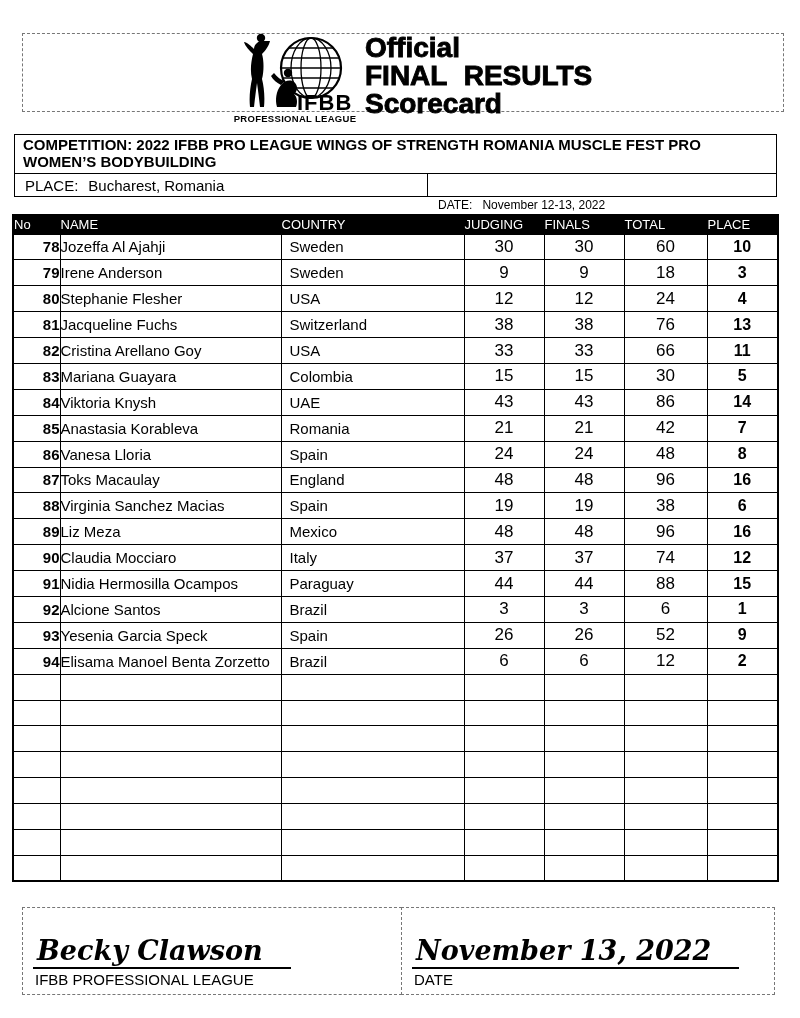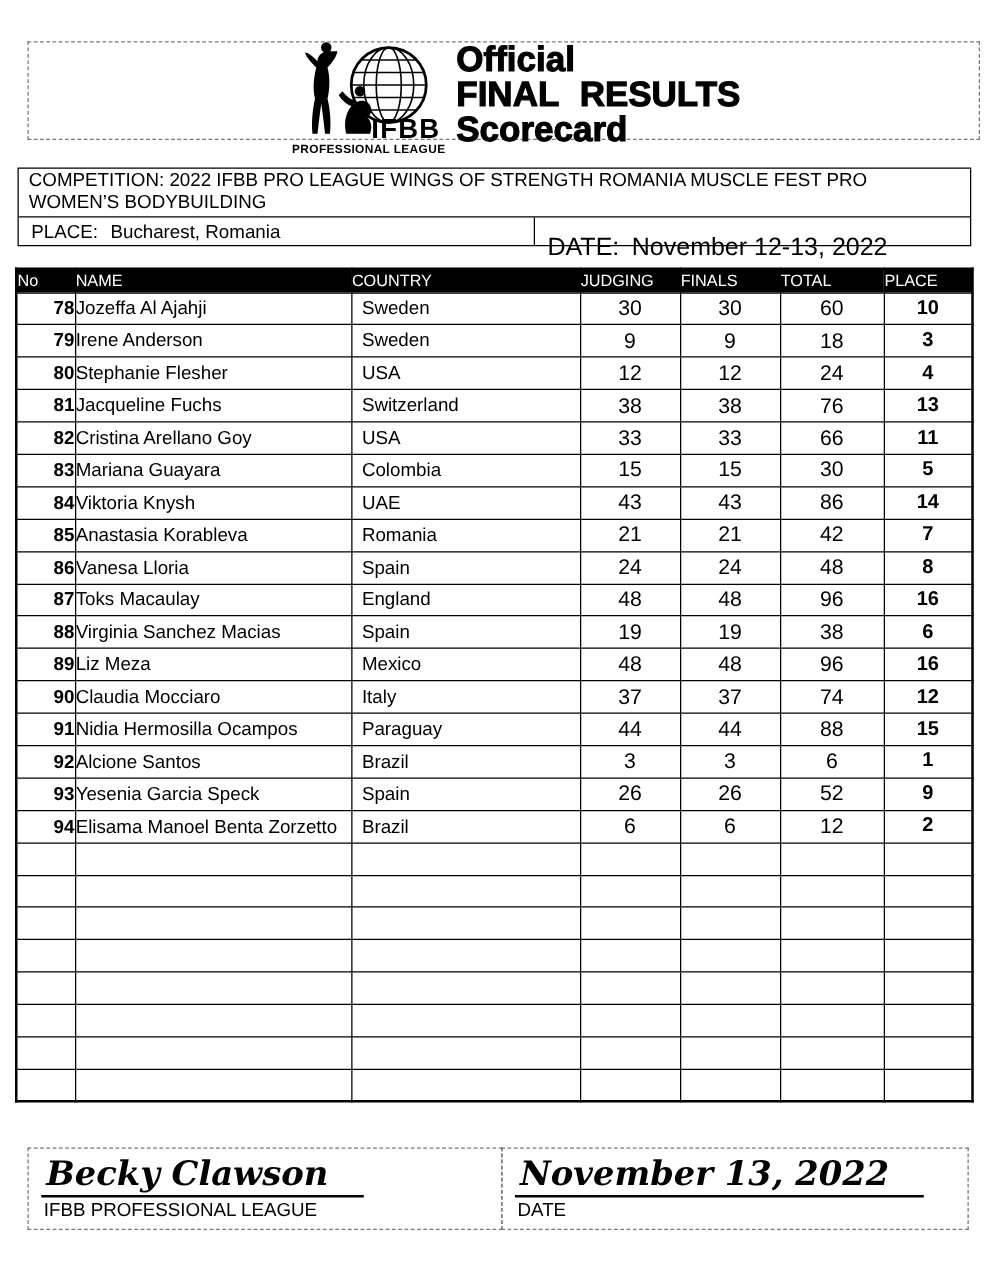--- a/index.html
+++ b/index.html
@@ -11,26 +11,26 @@
   .header-box { position:absolute; left:22px; top:33px; width:762px; height:79px;
                 border:1px dashed #777; }
   .logo { position:absolute; left:208px; top:-6px; width:130px; height:96px; }
   .title-block { position:absolute; left:342px; top:0px; }
   .title-line { font-size:28px; line-height:28px; font-weight:bold; letter-spacing:0px;
                 -webkit-text-stroke:0.9px #000; white-space:nowrap; }
   .title-line.l2 { word-spacing:9px; }
 
   
   .info-box { position:absolute; left:14px; top:134px; width:763px; border:1px solid #000; }
-  .competition-row { min-height:37px; padding:2px 8px 3px 8px; font-size:15px; line-height:16.5px; }
+  .competition-row { min-height:37px; padding:2px 8px 3px 8px; font-size:15px; line-height:16.5px;font-weight:bold; }
   .competition-text { max-width:700px; }
   .place-date-row { display:flex; border-top:1px solid #000; height:23px; }
   .place-cell { width:413px; border-right:1px solid #000; display:flex; align-items:center;
                 padding-left:10px; font-size:15px;text-align:right; }
-  .date-cell { flex:1; display:flex; align-items:center; padding-left:10px; font-size:20px;margin-top:24px; }
+  .date-cell { flex:1; display:flex; align-items:flex-start; padding-left:10px; font-size:12px;margin-top:24px; }
   .info-label { white-space:pre; }
   .info-value { margin-left:10px; white-space:pre; }
 
   
   table.results { position:absolute; left:12px; top:214px; width:766px;
                   border-collapse:collapse; table-layout:fixed; border:2px solid #000; }
   table.results col.w-no      { width:47px; }
   table.results col.w-name    { width:221px; }
   table.results col.w-country { width:183px; }
   table.results col.w-judging { width:80px; }
@@ -40,21 +40,21 @@
   table.results th { background:#000; color:#fff; font-size:13px; font-weight:normal;
                      height:19px; text-align:left; border:1px solid #000; }
   table.results td { border:1px solid #000; height:25.9px; overflow:hidden; white-space:nowrap; }
   td.c-no      { font-weight:bold; text-align:right; font-size:15px; }
   td.c-name    { text-align:left; font-size:15px; }
   td.c-country { text-align:left; padding-left:8px;  font-size:15px; }
   td.c-judging, td.c-finals, td.c-total { text-align:center; font-size:17px; }
   td.c-place   { text-align:center; font-weight:bold; font-size:16px; }
 
   
-  .sign-row { position:absolute; left:22px; top:907px; width:753px; height:88px; display:flex;align-items:center; }
+  .sign-row { position:absolute; left:22px; top:907px; width:753px; height:88px; display:flex; }
   .sign-box { border:1px dashed #777; display:flex; flex-direction:column;
               justify-content:flex-end; padding:6px 10px 6px 10px; }
   .sign-box.left  { width:380px; margin-right:-1px; }
   .sign-box.right { flex:1; }
   .script-line { font-family:"DejaVu Serif", serif; font-style:italic; font-weight:bold;
                  font-size:27px; line-height:30px; align-self:flex-start;
                  border-bottom:2px solid #000; padding:0 28px 1px 4px; white-space:nowrap; }
   .sign-caption { font-size:15px; margin-top:2px; padding-left:2px; }
 </style>
 </head>

